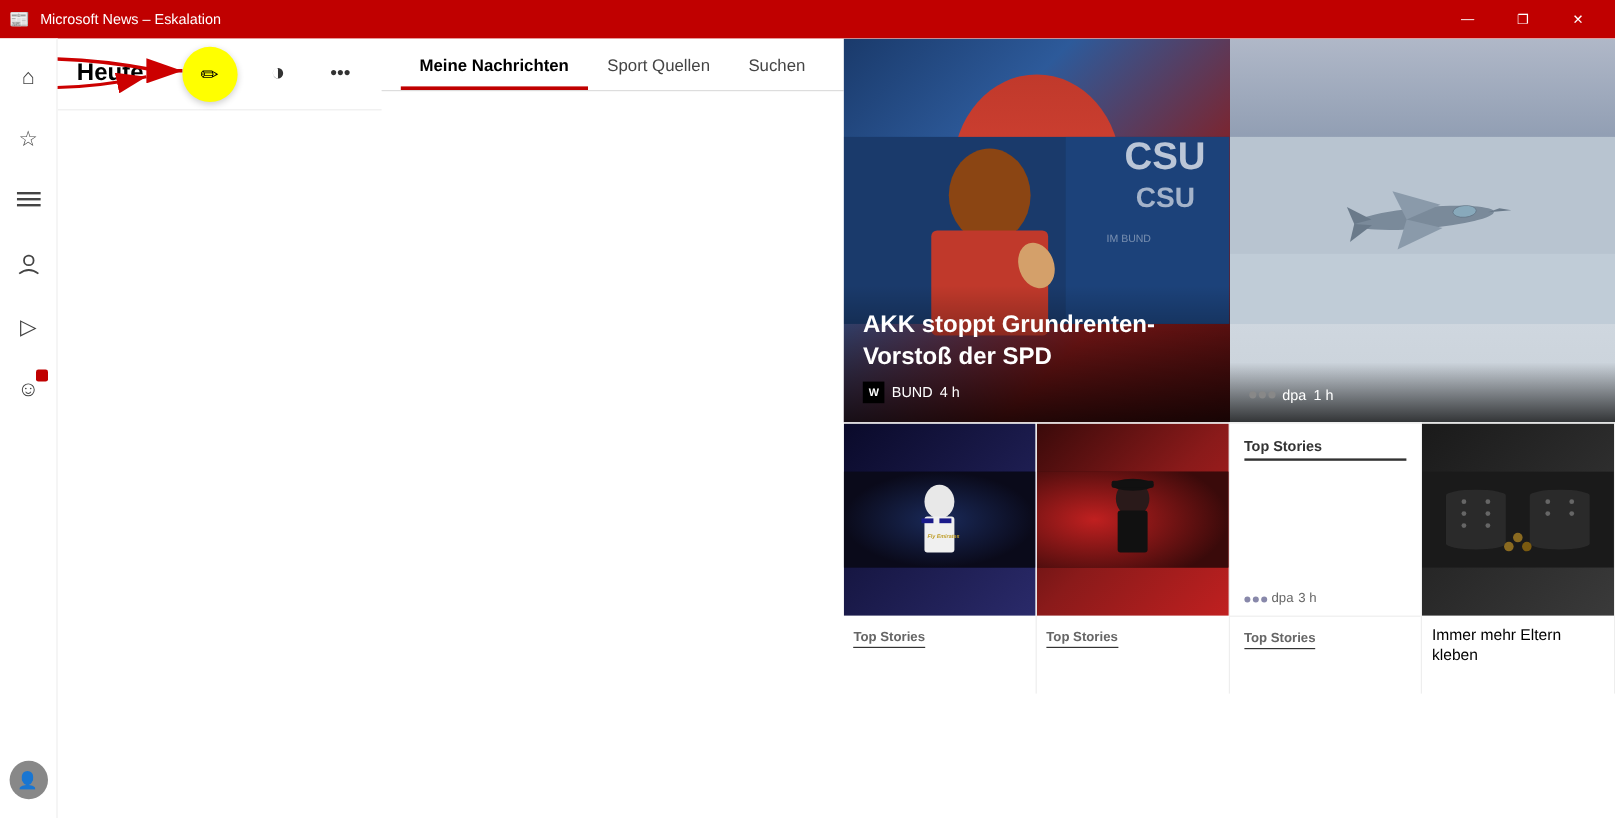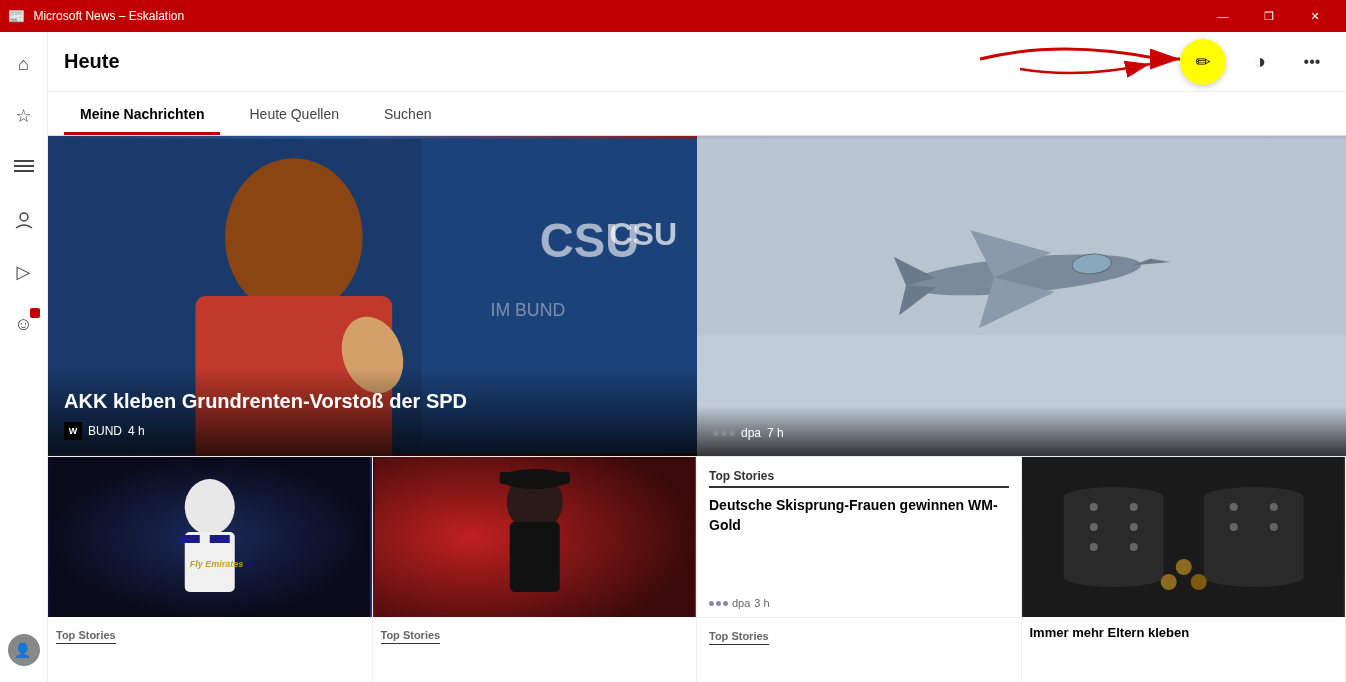--- a/index.html
+++ b/index.html
@@ -50,21 +50,21 @@
       height: 48px;
       display: flex;
       align-items: center;
       justify-content: center;
       cursor: pointer;
       color: #444;
       font-size: 18px;
     }
 
     
-    .content-area { flex: 1; display: flex; flex-direction: column; overflow: hidden; }
+    .content-area { flex: 1; display: flex; flex-direction: row; overflow: hidden; }
 
     
     .header {
       display: flex;
       align-items: center;
       padding: 8px 16px;
       border-bottom: 1px solid #eee;
       gap: 16px;
       height: 60px;
     }
@@ -150,21 +150,21 @@
       display: flex;
       align-items: center;
       justify-content: center;
       color: #333;
       font-size: 14px;
     }
 
     
     .tabs {
       display: flex;
-      gap: 13px;
+      gap: 0;
       padding: 0 16px;
       border-bottom: 1px solid #ddd;
       height: 44px;
       align-items: flex-end;
     }
     .tab {
       padding: 10px 16px;
       font-size: 14px;
       cursor: pointer;
       color: #444;
@@ -255,21 +255,21 @@
       font-size: 11px;
       color: #666;
       font-weight: 600;
       margin-bottom: 4px;
       border-bottom: 1px solid #333;
       padding-bottom: 2px;
       display: inline-block;
     }
     .bottom-card-title {
       font-size: 13px;
-      font-weight: 700;
+      font-weight: 400;
       line-height: 1.3;
     }
     .bottom-card-meta {
       display: flex;
       align-items: center;
       gap: 4px;
       font-size: 11px;
       color: #666;
       margin-top: 4px;
     }
@@ -440,21 +440,21 @@
       <button class="more-btn">
         <span>•••</span>
       </button>
     </div>
 
     <div class="tabs">
       <div class="tab active">
         <span>Meine Nachrichten</span>
       </div>
       <div class="tab">
-        <span>Heute Quellen</span>
+        <span>Sport Quellen</span>
       </div>
       <div class="tab">
         <span>Suchen</span>
       </div>
     </div>
 
     <div class="news-grid">
 
       <div class="main-row">
 
@@ -468,21 +468,21 @@
               <text x="500" y="120" font-size="48" font-weight="bold" fill="rgba(255,255,255,0.6)" font-family="Arial">CSU</text>
               <text x="450" y="180" font-size="18" fill="rgba(255,255,255,0.4)" font-family="Arial">IM BUND</text>
 
               <ellipse cx="250" cy="100" rx="70" ry="80" fill="#8b4513"></ellipse>
               <rect x="150" y="160" width="200" height="180" fill="#c0392b" rx="10"></rect>
 
               <ellipse cx="330" cy="220" rx="30" ry="40" fill="#d4a06a" transform="rotate(-20,330,220)"></ellipse>
             </svg>
           </div>
           <div class="main-card-overlay">
-            <div class="main-card-title">AKK kleben Grundrenten-Vorstoß der SPD</div>
+            <div class="main-card-title">AKK stoppt Grundrenten-Vorstoß der SPD</div>
             <div class="main-card-meta">
               <div class="source-badge">W</div>
               <span>BUND</span>
               <span>4 h</span>
             </div>
           </div>
         </div>
 
         <div class="main-card">
           <div class="img-jet">
@@ -507,21 +507,21 @@
             </svg>
           </div>
           <div class="main-card-overlay">
             <div class="main-card-meta">
               <div class="dpa-dots">
                 <div class="dpa-dot" style="background:#888"></div>
                 <div class="dpa-dot" style="background:#888"></div>
                 <div class="dpa-dot" style="background:#888"></div>
               </div>
               <span>dpa</span>
-              <span>7 h</span>
+              <span>1 h</span>
             </div>
           </div>
         </div>
       </div>
 
       <div class="bottom-row">
 
         <div class="bottom-card">
           <div class="img-soccer1">
             <svg width="100%" height="160" viewBox="0 0 320 160">
@@ -567,21 +567,20 @@
             </svg>
           </div>
           <div class="bottom-card-body">
             <div class="bottom-card-section">Top Stories</div>
           </div>
         </div>
 
         <div class="bottom-card" style="background:#fff;">
           <div style="padding: 12px 12px 8px 12px; height: 160px; display:flex; flex-direction:column; justify-content:flex-start;">
             <div style="font-size:12px; font-weight:600; color:#333; border-bottom: 2px solid #333; padding-bottom:3px; display:inline-block; margin-bottom:8px;">Top Stories</div>
-            <div style="font-size:14px; font-weight:700; line-height:1.4; color:#000;">Deutsche Skisprung-Frauen gewinnen WM-Gold</div>
             <div style="flex:1"></div>
             <div class="bottom-card-meta">
               <div class="dpa-dots">
                 <div class="dpa-dot" style="background:#88a; width:5px;height:5px;"></div>
                 <div class="dpa-dot" style="background:#88a; width:5px;height:5px;"></div>
                 <div class="dpa-dot" style="background:#88a; width:5px;height:5px;"></div>
               </div>
               <span>dpa</span>
               <span>3 h</span>
             </div>

